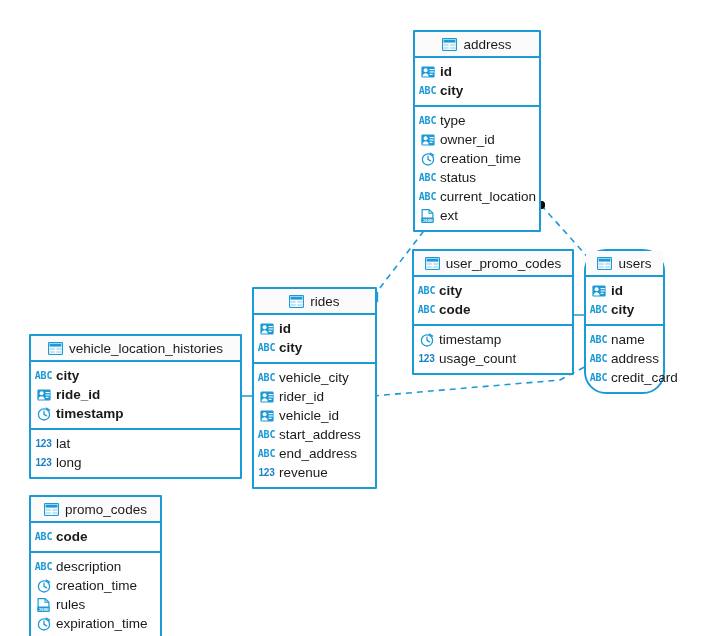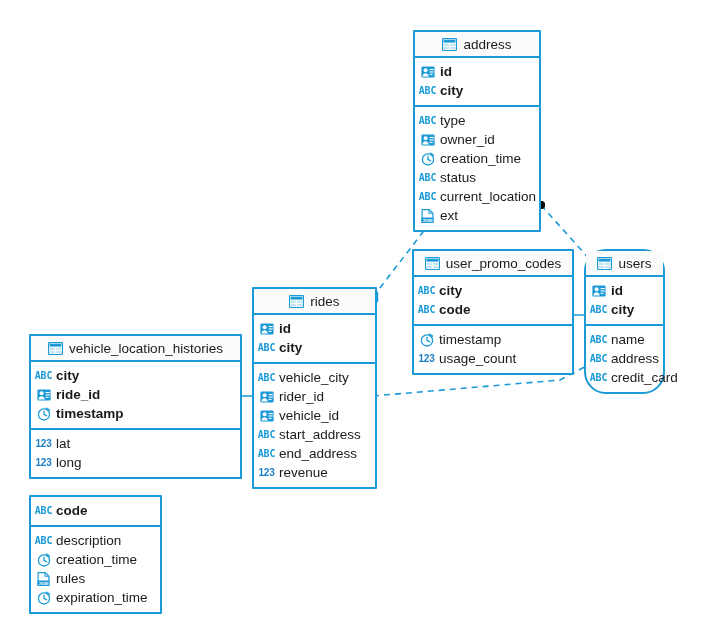--- a/index.html
+++ b/index.html
@@ -417,20 +417,33 @@
           <span class="ic num">123</span>
           <span>lat</span>
         </div>
         <div class="col">
           <span class="ic num">123</span>
           <span>long</span>
         </div>
       </div>
     </div>
     <div class="entity" style="left: 29px; top: 495px; width: 133px;">
+      <div class="entity-header">
+        <span class="ic">
+          <svg width="15" height="13" viewBox="0 0 15 13">
+            <rect x="0.5" y="0.5" width="14" height="12" rx="1.2" fill="none" stroke="#1a9ad6" stroke-width="1.2"></rect>
+            <rect x="1.6" y="1.6" width="11.8" height="3" fill="#1a9ad6"></rect>
+            <rect x="1.6" y="5.8" width="5.1" height="2.2" fill="#bfe4f6"></rect>
+            <rect x="8.3" y="5.8" width="5.1" height="2.2" fill="#bfe4f6"></rect>
+            <rect x="1.6" y="9" width="5.1" height="2.2" fill="#bfe4f6"></rect>
+            <rect x="8.3" y="9" width="5.1" height="2.2" fill="#bfe4f6"></rect>
+          </svg>
+        </span>
+        <span class="entity-title">promo_codes</span>
+      </div>
       <div class="col-group keys">
         <div class="col key">
           <span class="ic abc">ABC</span>
           <span>code</span>
         </div>
       </div>
       <div class="col-group">
         <div class="col">
           <span class="ic abc">ABC</span>
           <span>description</span>

